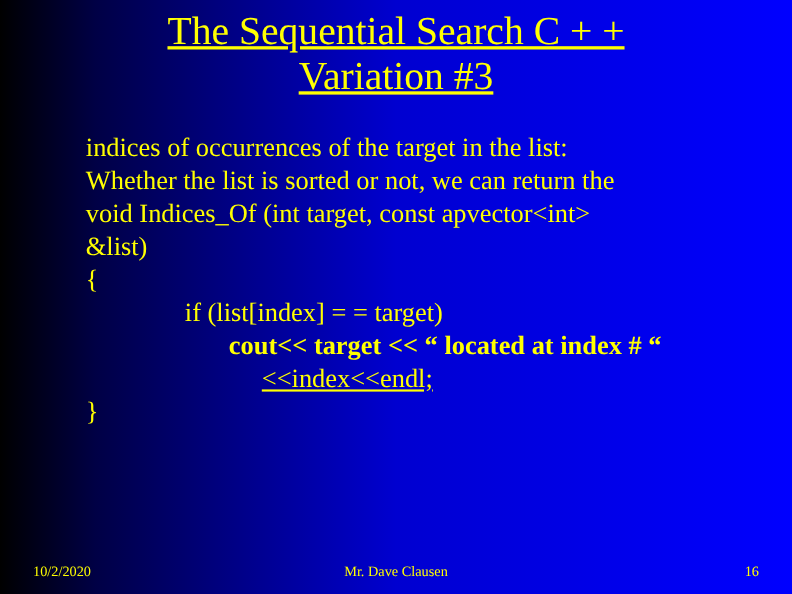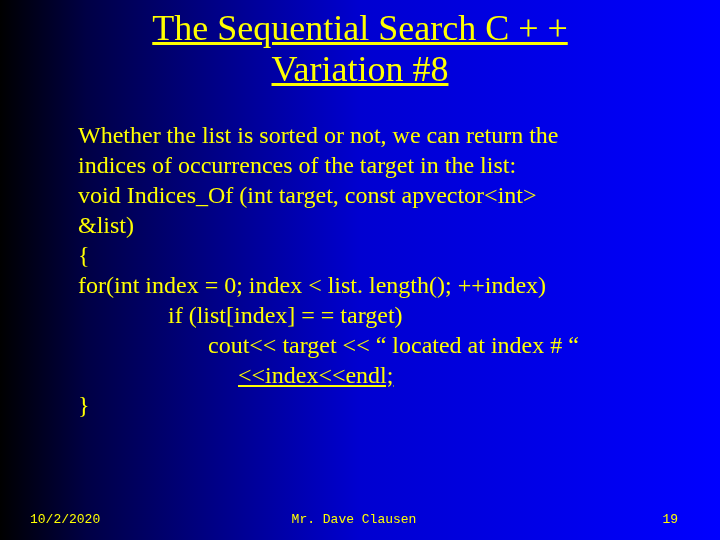--- a/index.html
+++ b/index.html
@@ -29,31 +29,30 @@
   }
   .body {
     position: absolute;
     top: 120px;
     left: 78px;
     right: 40px;
     font-size: 24px;
     line-height: 1.25;
   }
   .body .indent1 { padding-left: 90px; }
-  .body .indent2 { padding-left: 130px; }
+  .body .indent2 { padding-left: 130px; font-weight: bold; }
   .body .indent3 { padding-left: 160px; text-decoration: underline; }
   .bold { font-weight: normal; }
   .footer {
     position: absolute;
     bottom: 8px;
     left: 0;
-    right: 12px;
+    right: 0;
     height: 20px;
     font-size: 13px;
-    font-family: Liberation Mono, monospace;
   }
   .footer .date {
     position: absolute;
     left: 30px;
   }
   .footer .author {
     position: absolute;
     left: 0;
     right: 0;
     text-align: center;
@@ -63,35 +62,34 @@
     right: 30px;
   }
 </style>
 </head>
 <body>
 
 <div class="slide">
 
   <div class="title">
     <span>The Sequential Search C + +</span><br>
-    <span>Variation #8</span>
+    <span>Variation #3</span>
   </div>
 
   <div class="body">
+    <div>indices of occurrences of the target in the list:</div>
     <div>Whether  the list is sorted or not, we can return the</div>
-    <div>indices of occurrences of the target in the list:</div>
     <div class="bold">void Indices_Of (int target, const apvector&lt;int&gt;</div>
     <div class="bold">&amp;list)</div>
     <div>{</div>
-    <div>for(int index = 0; index &lt; list. length(); ++index)</div>
     <div class="indent1">if (list[index] = = target)</div>
     <div class="indent2">cout&lt;&lt; target &lt;&lt; “ located at index #  “</div>
     <div class="indent3">&lt;&lt;index&lt;&lt;endl;</div>
     <div>}</div>
   </div>
 
   <div class="footer">
     <span class="date">10/2/2020</span>
     <span class="author">Mr. Dave Clausen</span>
-    <span class="page">19</span>
+    <span class="page">16</span>
   </div>
 
 </div>
 
 </body></html>

